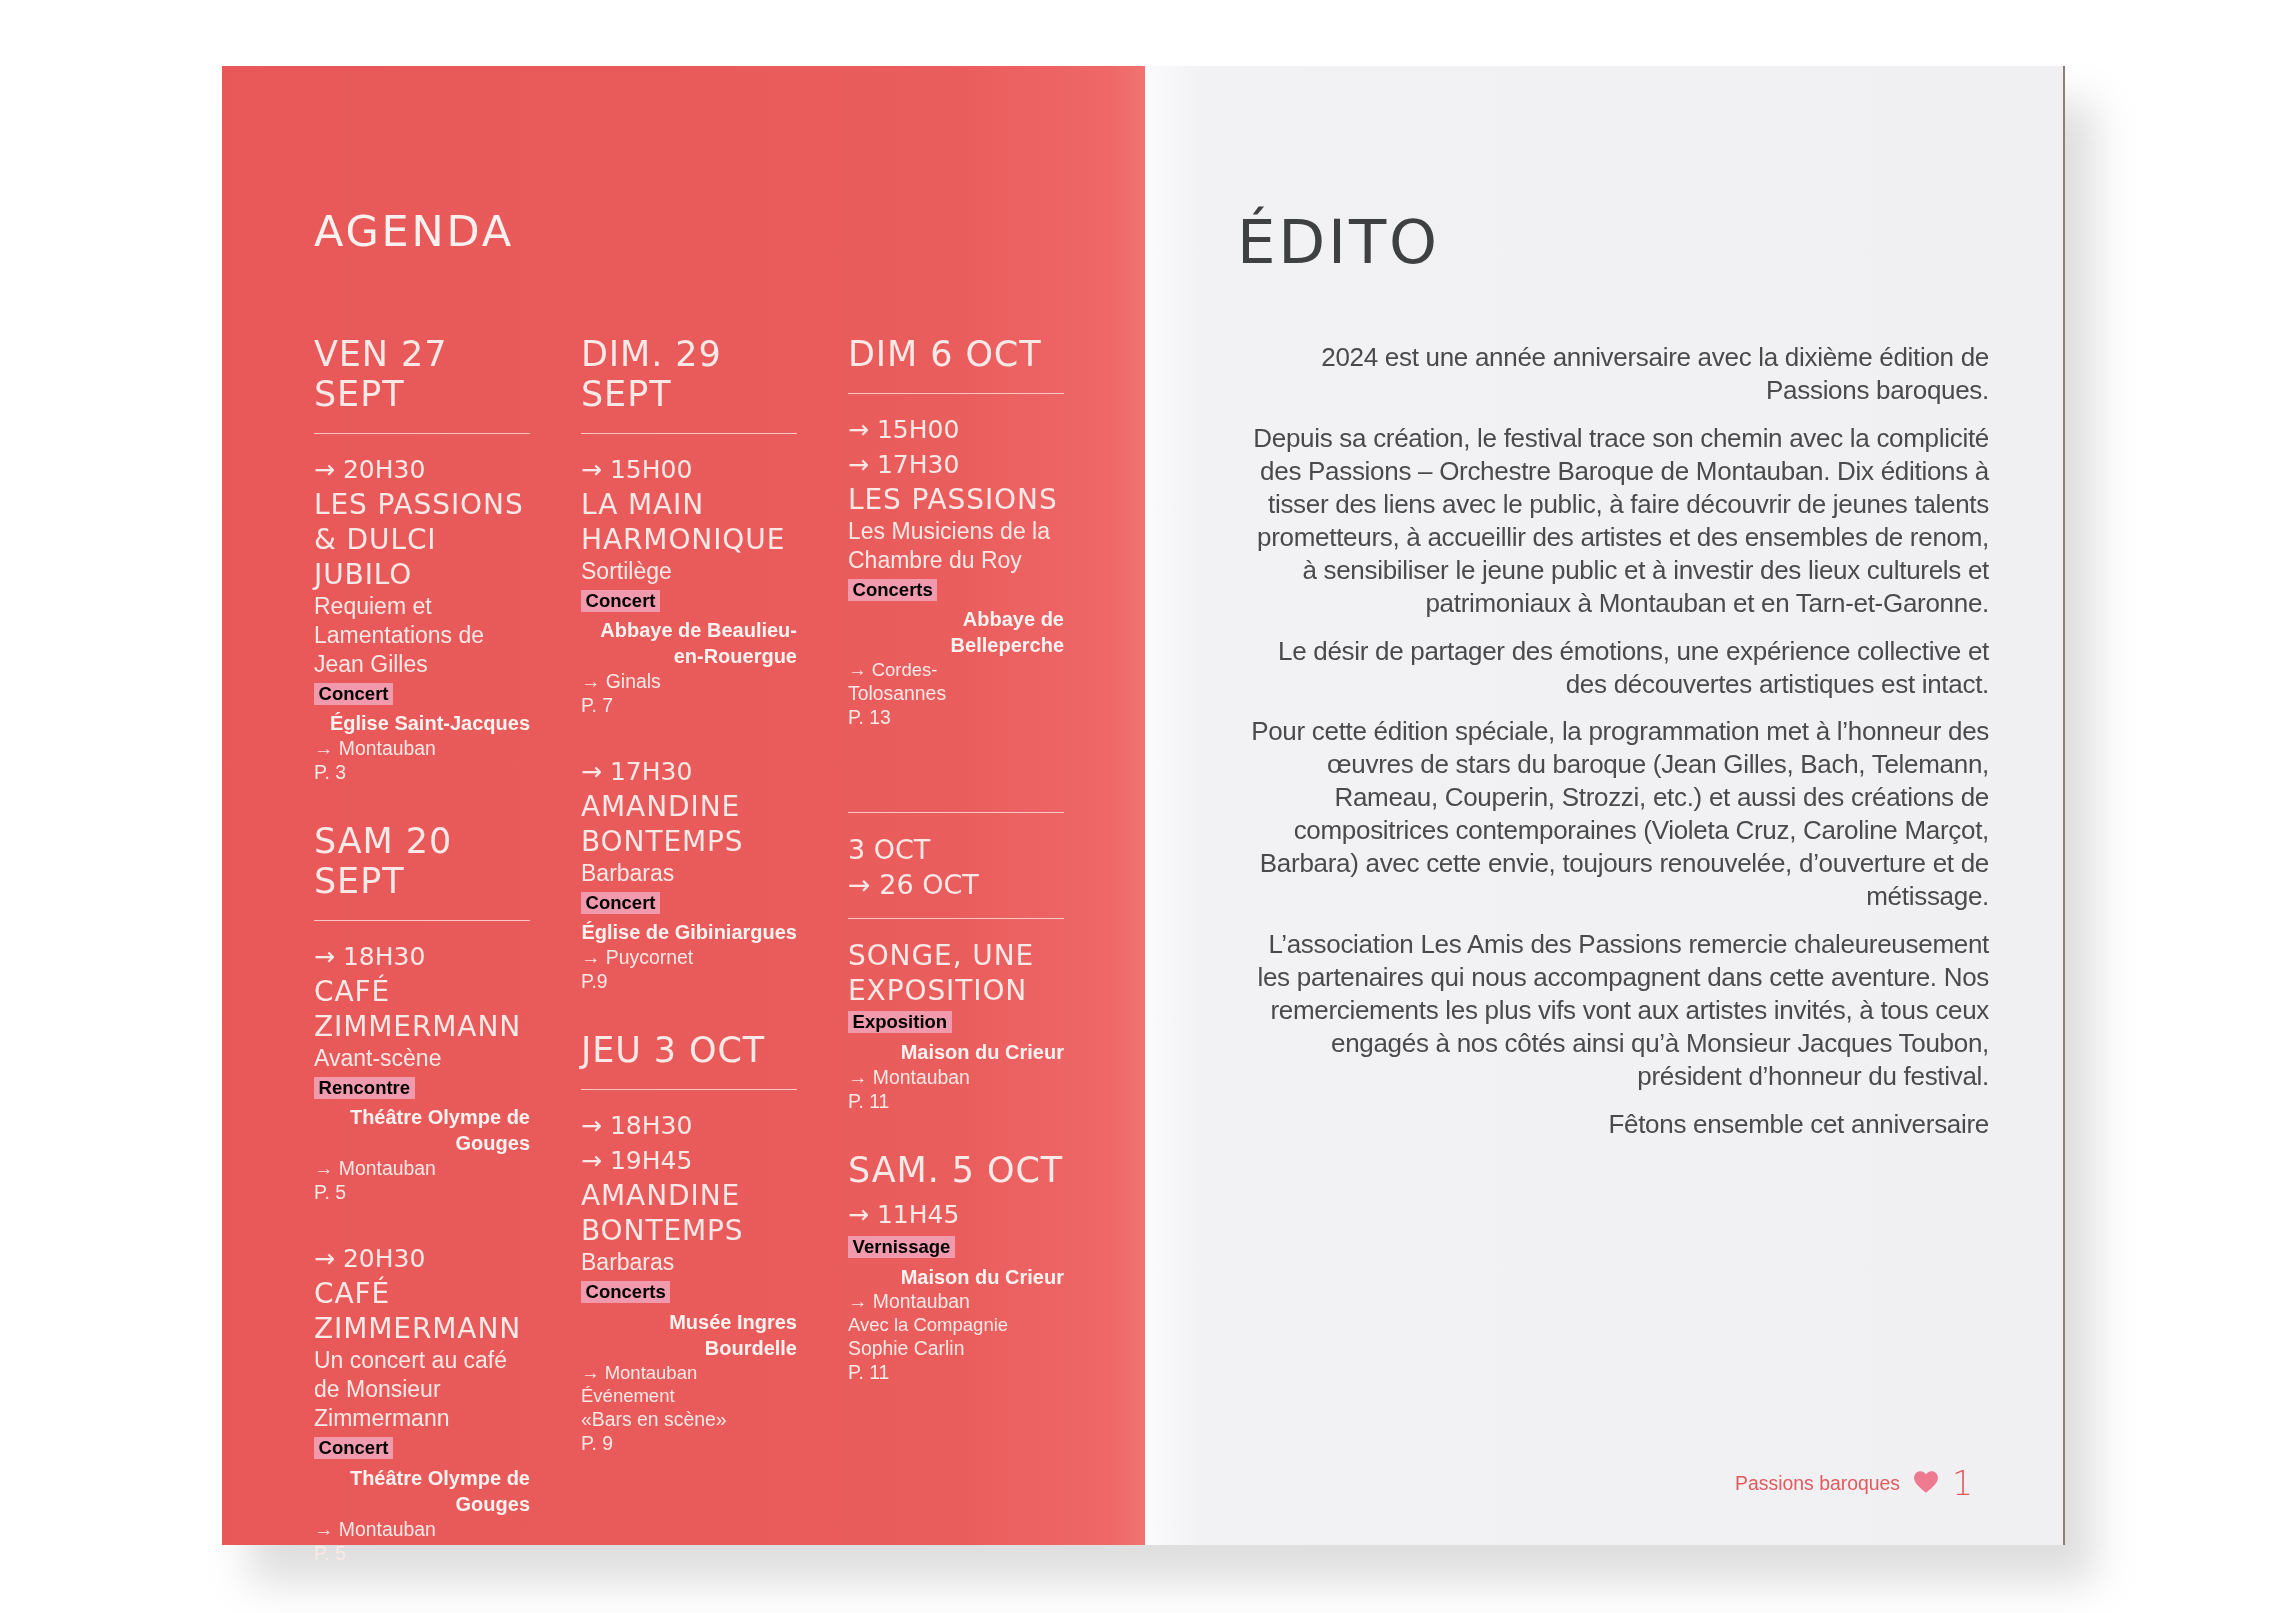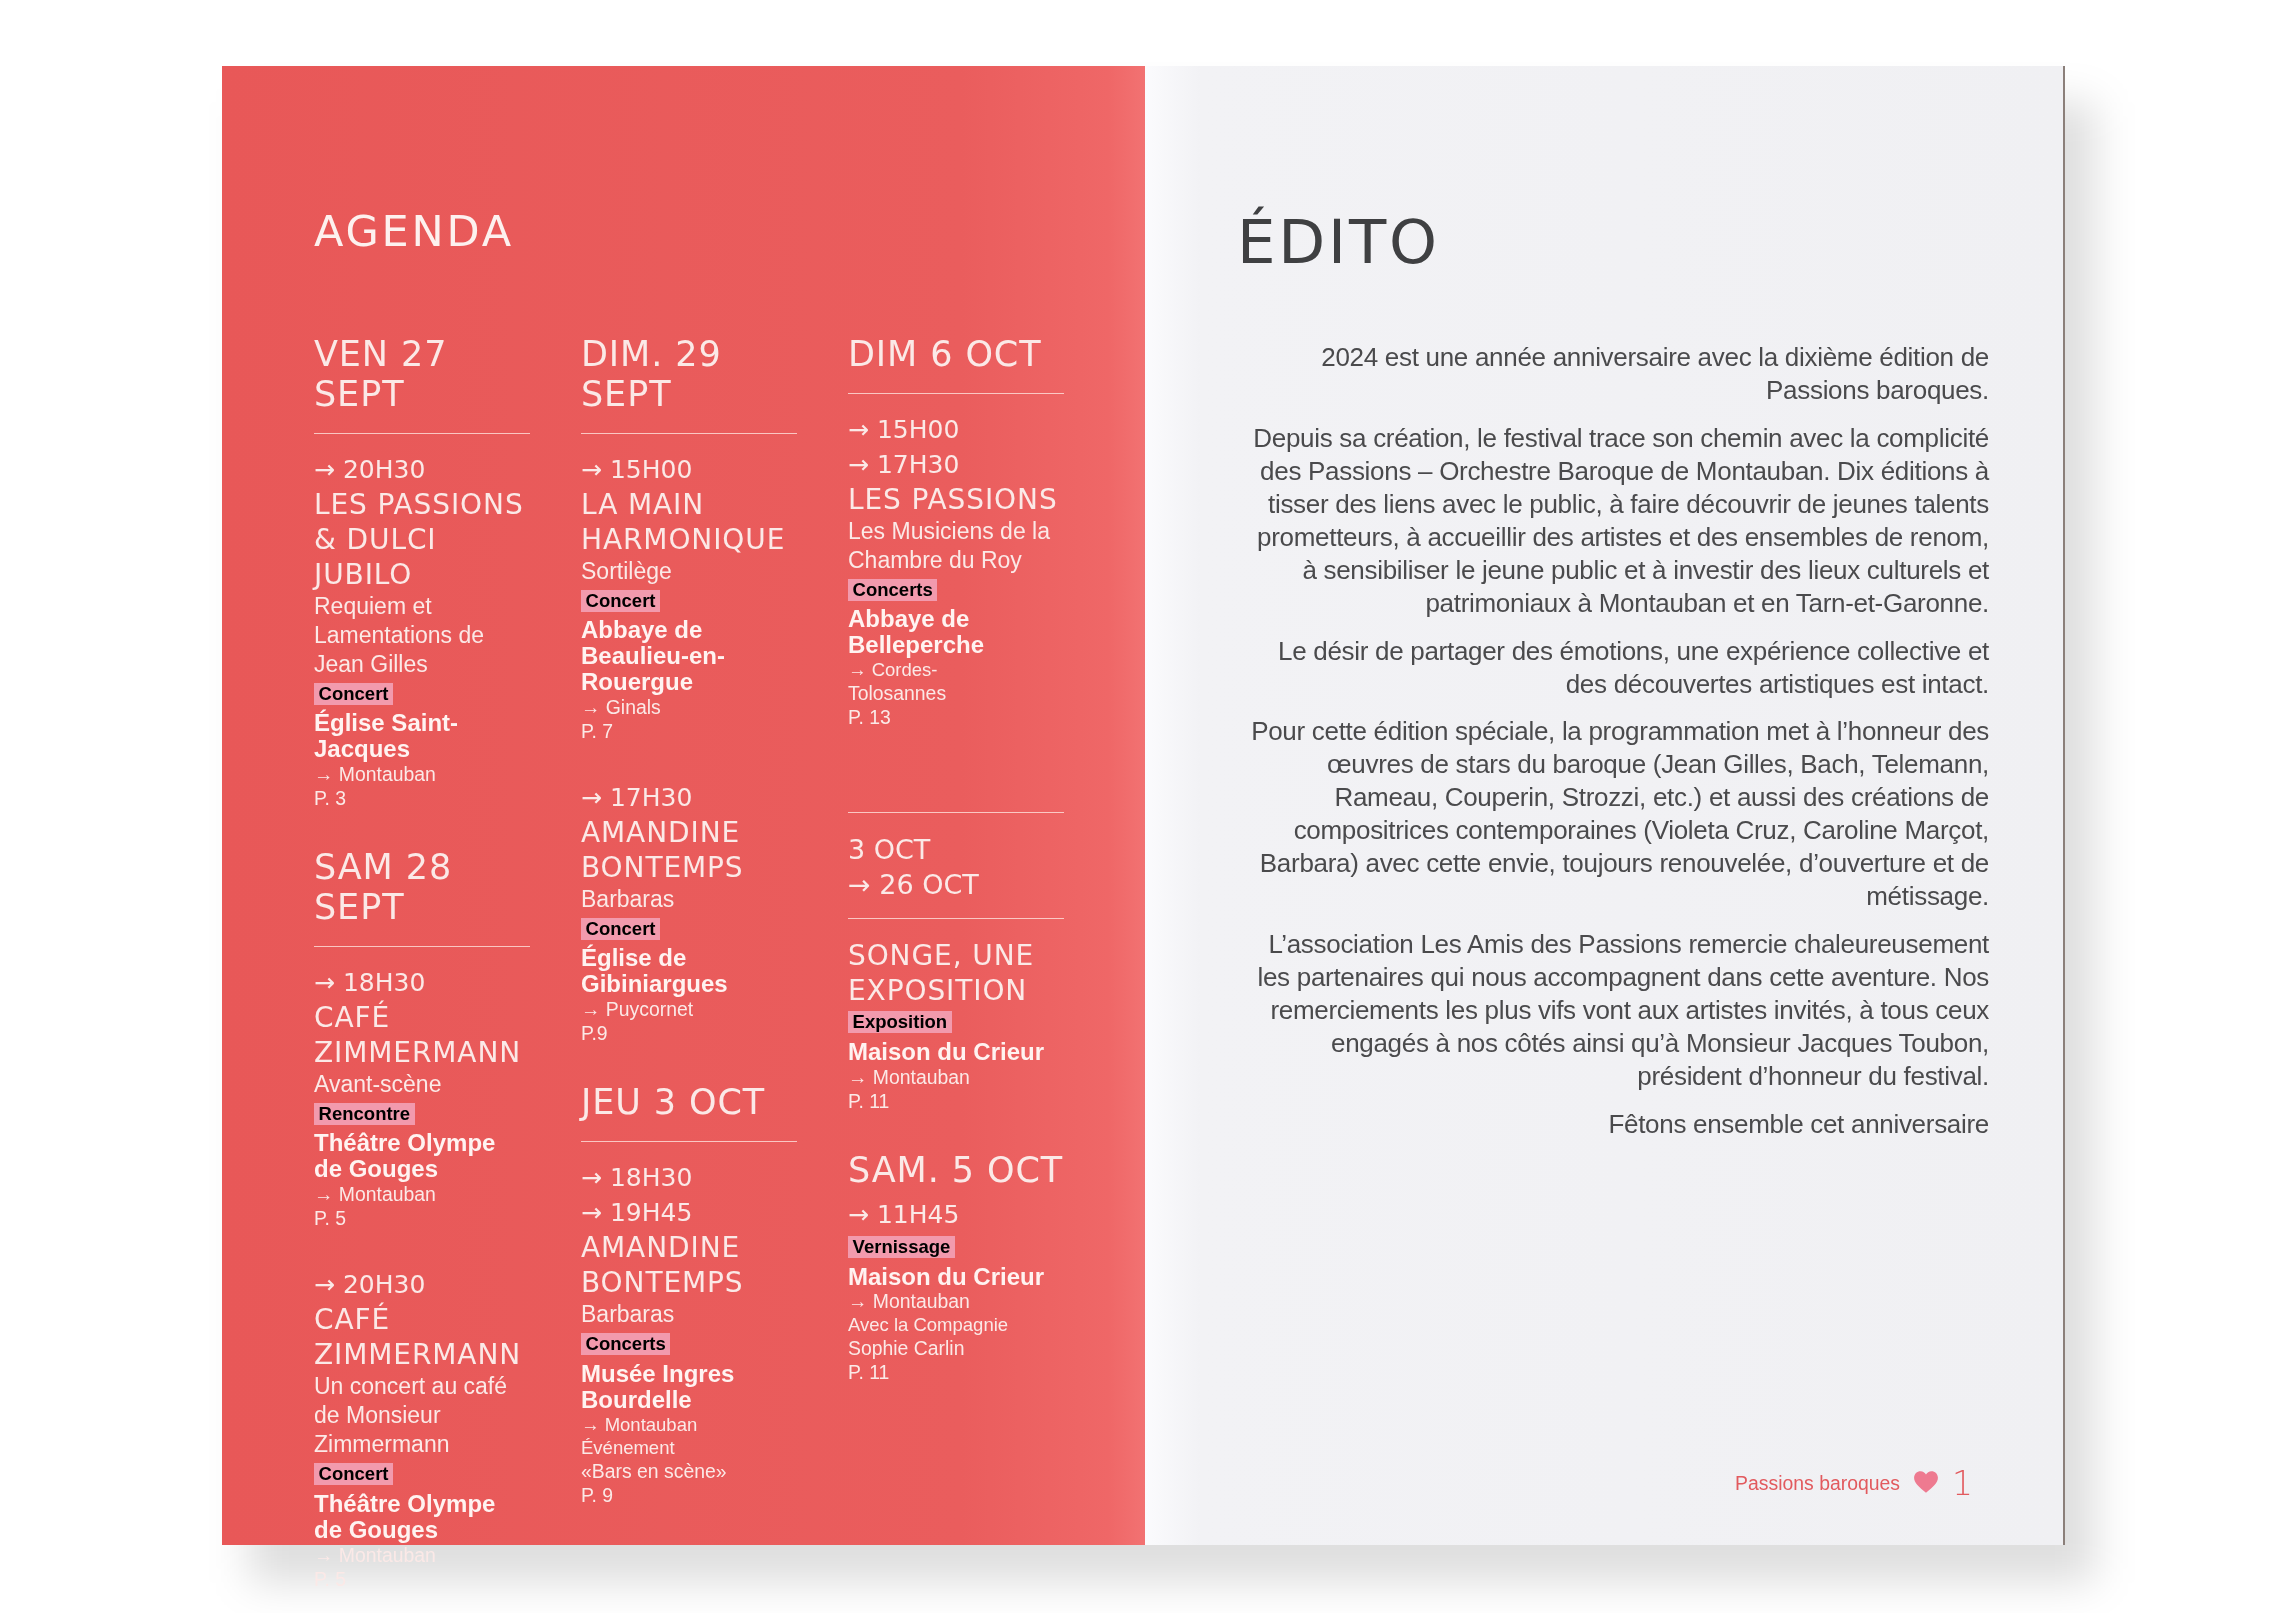--- a/index.html
+++ b/index.html
@@ -40,21 +40,21 @@
   }
   .day.nob { border-bottom:none; padding-bottom:0; margin-bottom:7.4px; }
   .rule { border-top:1.8px solid rgba(255,235,230,0.75); margin:0 0 18.5px 0; }
   .time { font-family:"DejaVu Sans", sans-serif; font-size:25px; line-height:35px; }
   .ev-title { font-family:"DejaVu Sans", sans-serif; font-size:28px; line-height:35px; letter-spacing:0.9px; }
   .sub { font-size:23px; line-height:29px; }
   .tag {
     display:inline-block; background:#f29aad; color:#000000; font-weight:bold;
     font-size:18.5px; line-height:22px; padding:0 4.6px; margin:3.7px 0 5.5px 0;
   }
-  .venue { font-weight:bold; font-size:24px; line-height:26px; color:#fff3f1; }
+  .venue { font-weight:bold; font-size:20px; line-height:26px; color:#fff3f1;text-align:right; }
   .loc { font-size:19.4px; line-height:24px; display:flex; justify-content:center;flex-direction:column; }
   .note { font-size:18.5px; line-height:23px; }
   .event { margin-bottom:37px; }
   .edito-title {
     position:absolute; left:92px; top:140px; font-family:"DejaVu Sans", sans-serif;
     font-size:61px; color:#3f4042; letter-spacing:2.8px; margin:0; font-weight:normal;
   }
   .edito-body { position:absolute; left:92px; top:275px; width:752px; }
   .edito-body p { margin:0 0 14.8px 0; font-size:26px; line-height:33px; color:#4a4a4c; letter-spacing:-0.3px; }
   .footer {
@@ -82,21 +82,21 @@
         <div class="ev-title">LES PASSIONS &amp; DULCI JUBILO</div>
         <div class="sub">Requiem et Lamentations de Jean Gilles</div>
         <span class="tag">Concert</span>
         <div class="venue">Église Saint-Jacques</div>
         <div class="loc">
           <span>→ Montauban</span>
           <span>P. 3</span>
         </div>
       </div>
 
-      <div class="day">SAM  28 SEPT</div>
+      <div class="day">SAM  20 SEPT</div>
       <div class="event">
         <div class="time">→ 18H30</div>
         <div class="ev-title">CAFÉ ZIMMERMANN</div>
         <div class="sub">Avant-scène</div>
         <span class="tag">Rencontre</span>
         <div class="venue">Théâtre Olympe de Gouges</div>
         <div class="loc">
           <span>→ Montauban</span>
           <span>P. 5</span>
         </div>

